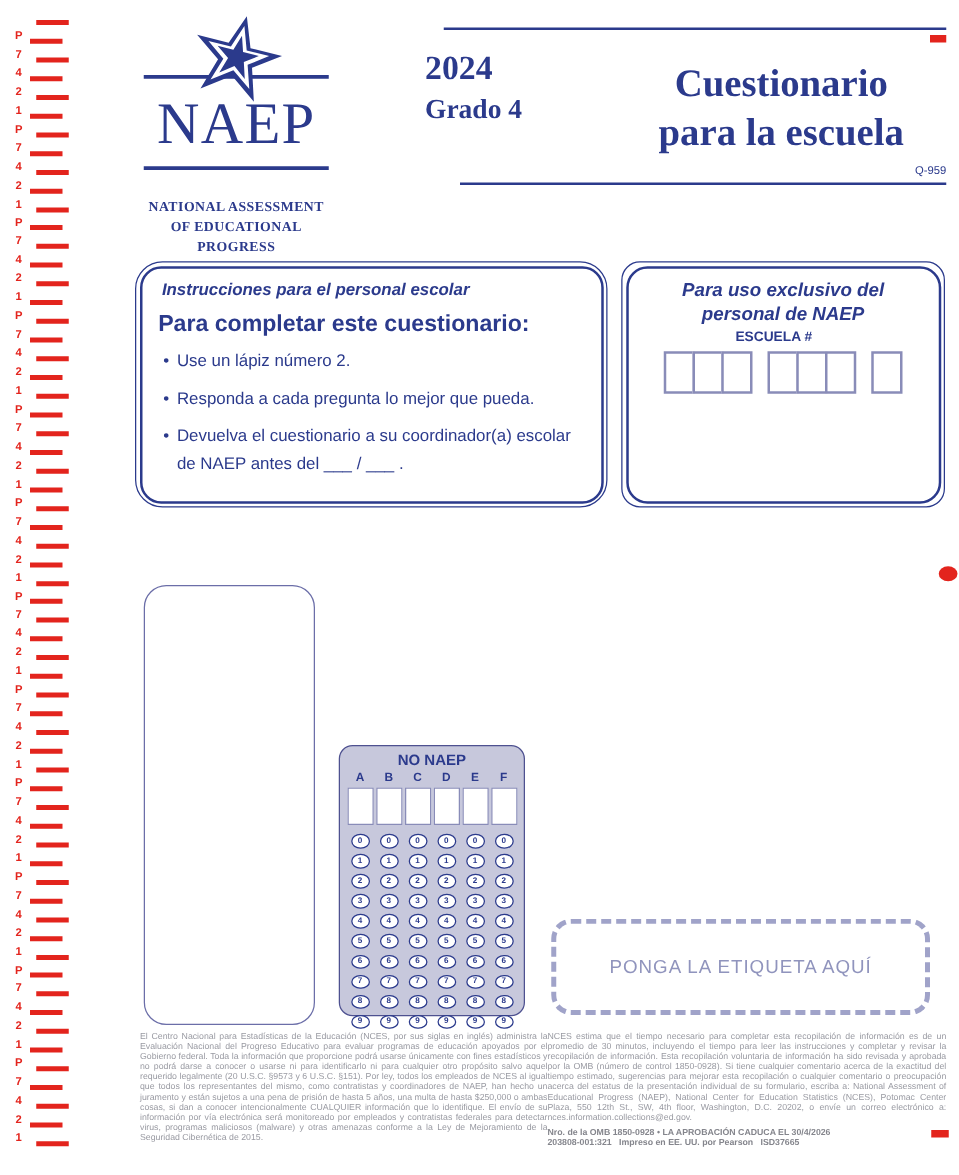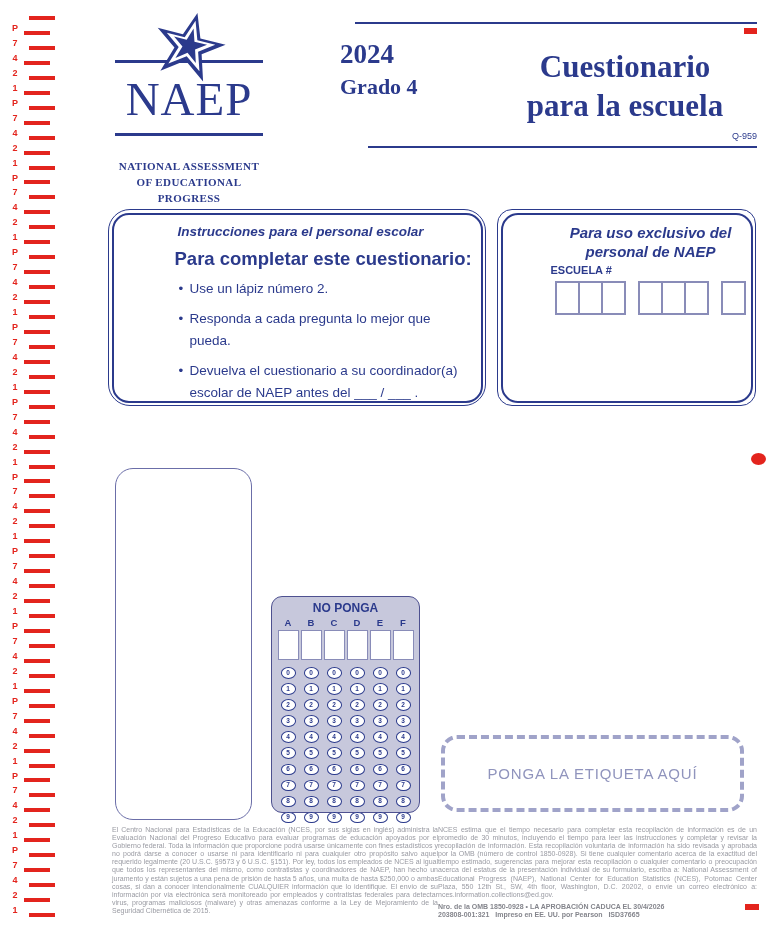--- a/index.html
+++ b/index.html
@@ -39,33 +39,33 @@
   .form-code{position:absolute;right:10px;top:131px;font-size:9px;color:#2b3a8c;}
   .reg-mark{position:absolute;background:#e3241d;}
   .reg-top{left:744px;top:28px;width:13px;height:6px;}
   .reg-oval{left:751px;top:453px;width:15px;height:12px;border-radius:50%;}
   .reg-bottom{left:745px;top:904px;width:14px;height:6px;}
 
   
   .dbox{position:absolute;border:1.5px solid #2b3a8c;border-radius:22px;padding:2.5px;
         box-sizing:border-box;background:#fff;}
   .dbox-inner{width:100%;height:100%;border:2.5px solid #2b3a8c;border-radius:17px;
-              box-sizing:border-box;padding-left:48px;}
+              box-sizing:border-box;}
   .instructions-box{left:108px;top:209px;width:378px;height:197px;}
   .staff-box{left:497px;top:209px;width:259px;height:197px;border-radius:15px;}
 
   .instr-title{margin:9px 0 0 16px;font-size:13.5px;font-weight:bold;font-style:italic;color:#2b3a8c;}
   .instr-heading{margin:9px 0 0 13px;font-size:18.5px;font-weight:bold;color:#2b3a8c;}
   .instr-bullets{margin:8px 0 0 16px;padding:0 10px 0 12px;color:#2b3a8c;font-size:13.5px;}
   .instr-bullets li{list-style:none;position:relative;margin-bottom:8px;line-height:22px;}
   .instr-bullets li::before{content:"•";position:absolute;left:-11px;}
 
   .staff-title{margin:8px 0 0 0;text-align:center;font-size:15px;font-weight:bold;
                font-style:italic;color:#2b3a8c;line-height:19px;}
-  .staff-label{margin:3px 15px 0 0;text-align:left;font-size:11px;font-weight:bold;color:#2b3a8c;}
+  .staff-label{margin:3px 15px 0 0;text-align:center;font-size:11px;font-weight:bold;color:#2b3a8c;}
   .cells-row{display:flex;justify-content:center;gap:12px;margin-top:5px;}
   .cellgroup{display:flex;}
   .cell{width:21px;height:30px;background:#fff;border:2px solid #898cb8;}
   .cellgroup .cell + .cell{margin-left:-2px;}
 
   
   .blank-area{position:absolute;left:115px;top:468px;width:135px;height:350px;
               border:1.5px solid #6b6ea8;border-radius:18px;background:#fff;}
 
   
@@ -292,21 +292,21 @@
           </div>
         </div>
     </div>
   </div>
 
   <div class="blank-area"></div>
 
   <div class="reg-mark reg-oval"></div>
 
   <div class="grid-panel">
-    <div class="grid-title">NO PONGA</div>
+    <div class="grid-title">NO NAEP</div>
     <div class="grid-headers">
         <div class="gcol-h">A</div>
         <div class="gcol-h">B</div>
         <div class="gcol-h">C</div>
         <div class="gcol-h">D</div>
         <div class="gcol-h">E</div>
         <div class="gcol-h">F</div>
       </div>
     <div class="grid-boxes">
         <div class="gbox"></div>

